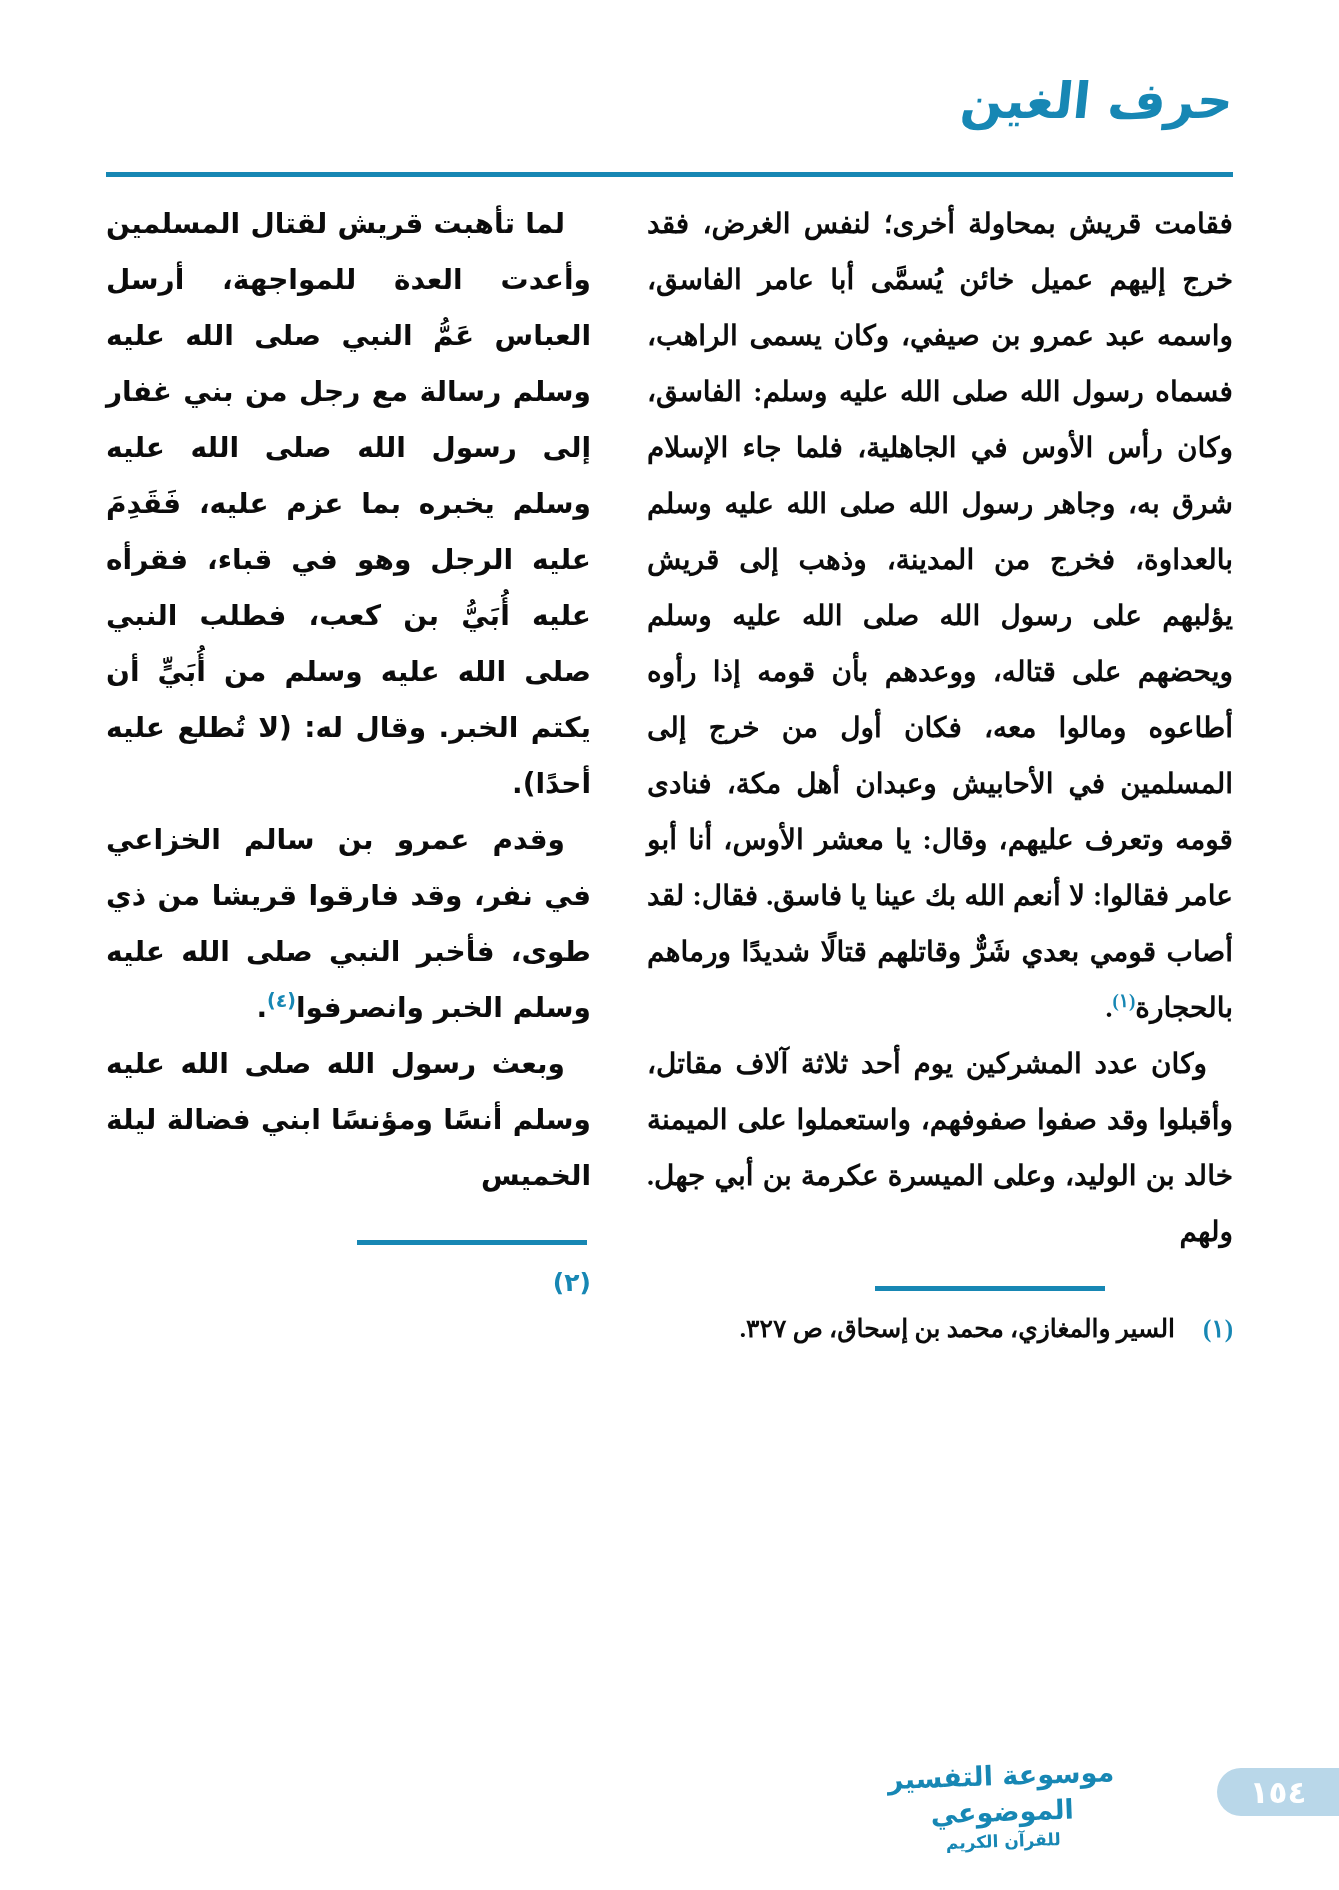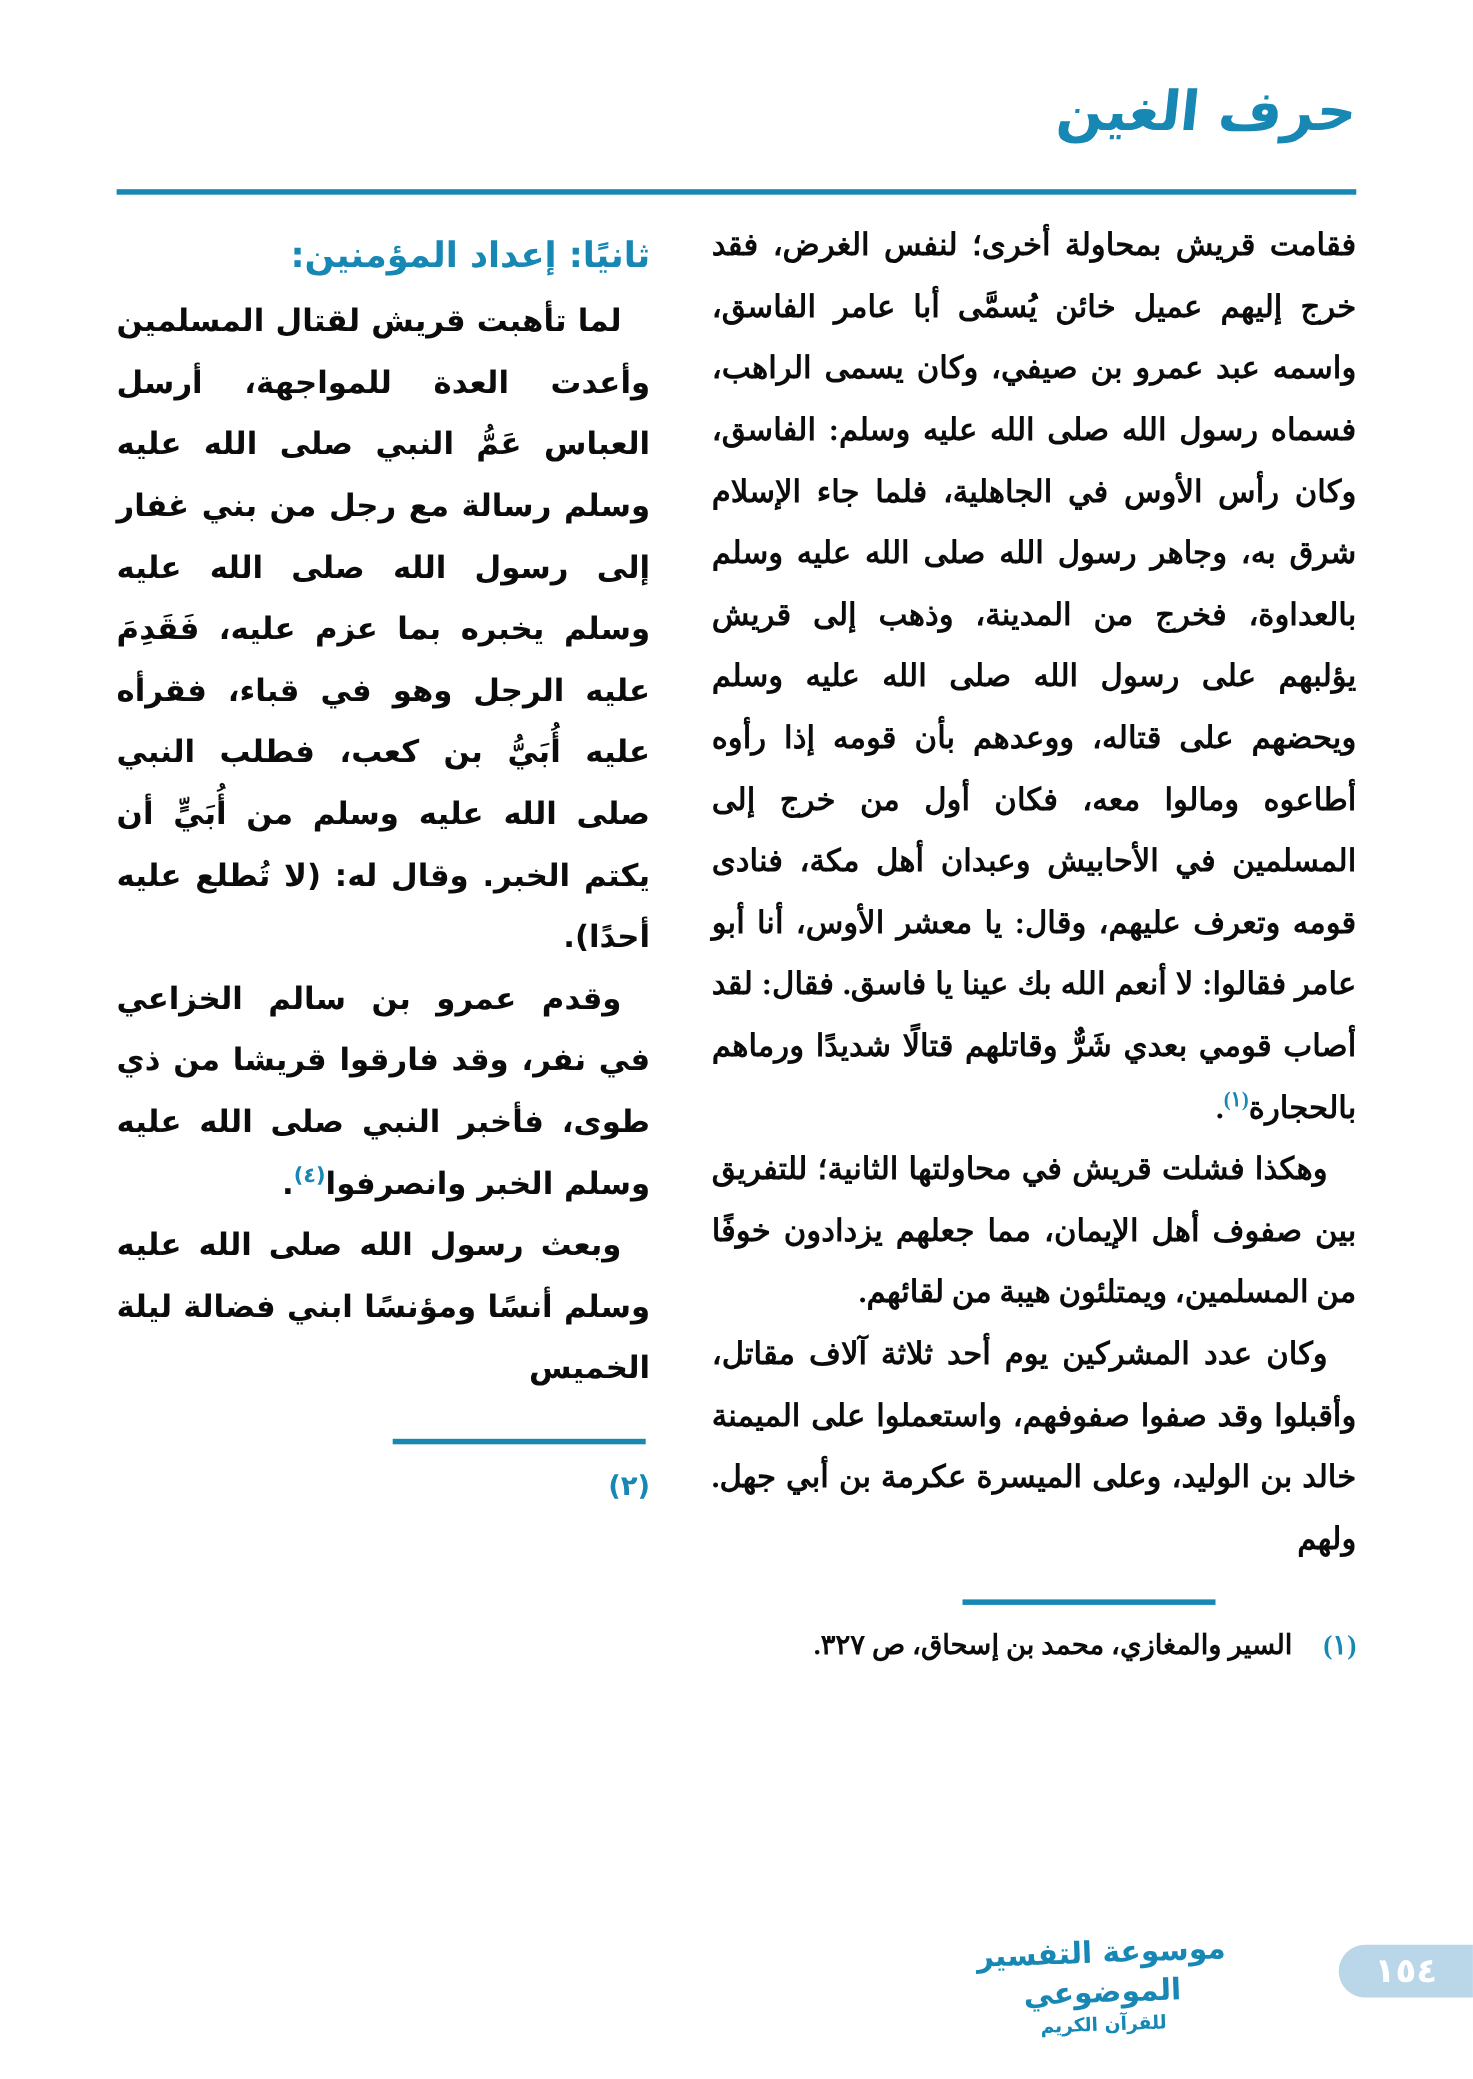--- a/index.html
+++ b/index.html
@@ -68,31 +68,29 @@
 
   <div class="header">
     <div class="callig">حرف الغين</div>
     <div class="hrule"></div>
   </div>
 
   <div class="cols">
     <section class="col col-right">
       <div>
           <p class="para">فقامت قريش بمحاولة أخرى؛ لنفس الغرض، فقد خرج إليهم عميل خائن يُسمَّى أبا عامر الفاسق، واسمه عبد عمرو بن صيفي، وكان يسمى الراهب، فسماه رسول الله صلى الله عليه وسلم: الفاسق، وكان رأس الأوس في الجاهلية، فلما جاء الإسلام شرق به، وجاهر رسول الله صلى الله عليه وسلم بالعداوة، فخرج من المدينة، وذهب إلى قريش يؤلبهم على رسول الله صلى الله عليه وسلم ويحضهم على قتاله، ووعدهم بأن قومه إذا رأوه أطاعوه ومالوا معه، فكان أول من خرج إلى المسلمين في الأحابيش وعبدان أهل مكة، فنادى قومه وتعرف عليهم، وقال: يا معشر الأوس، أنا أبو عامر فقالوا: لا أنعم الله بك عينا يا فاسق. فقال: لقد أصاب قومي بعدي شَرٌّ وقاتلهم قتالًا شديدًا ورماهم بالحجارة<sup class="fnm">(١)</sup>.</p>
-          <p class="para indent">وهكذا فشلت قريش في محاولتها الثانية؛ للتفريق بين صفوف أهل الإيمان، مما جعلهم يزدادون خوفًا من المسلمين، ويمتلئون هيبة من لقائهم.</p>
           <p class="para indent">وكان عدد المشركين يوم أحد ثلاثة آلاف مقاتل، وأقبلوا وقد صفوا صفوفهم، واستعملوا على الميمنة خالد بن الوليد، وعلى الميسرة عكرمة بن أبي جهل. ولهم</p>
         </div>
       <div class="fnsep"></div>
       <div class="fns">
           <div class="fn"><span class="fnum">(١)</span><span>السير والمغازي، محمد بن إسحاق، ص ٣٢٧.</span></div>
         </div>
     </section>
     <section class="col col-left">
       <div>
-          <h2 class="heading">ثانيًا: إعداد المؤمنين:</h2>
           <p class="para indent">لما تأهبت قريش لقتال المسلمين وأعدت العدة للمواجهة، أرسل العباس عَمُّ النبي صلى الله عليه وسلم رسالة مع رجل من بني غفار إلى رسول الله صلى الله عليه وسلم يخبره بما عزم عليه، فَقَدِمَ عليه الرجل وهو في قباء، فقرأه عليه أُبَيُّ بن كعب، فطلب النبي صلى الله عليه وسلم من أُبَيٍّ أن يكتم الخبر. وقال له: (لا تُطلع عليه أحدًا).</p>
           <p class="para indent">وقدم عمرو بن سالم الخزاعي في نفر، وقد فارقوا قريشا من ذي طوى، فأخبر النبي صلى الله عليه وسلم الخبر وانصرفوا<sup class="fnm">(٤)</sup>.</p>
           <p class="para indent">وبعث رسول الله صلى الله عليه وسلم أنسًا ومؤنسًا ابني فضالة ليلة الخميس</p>
         </div>
       <div class="fnsep"></div>
       <div class="fns">
           <div class="fn">
             <span class="fnum">(٢)</span>
           </div>
         </div>

